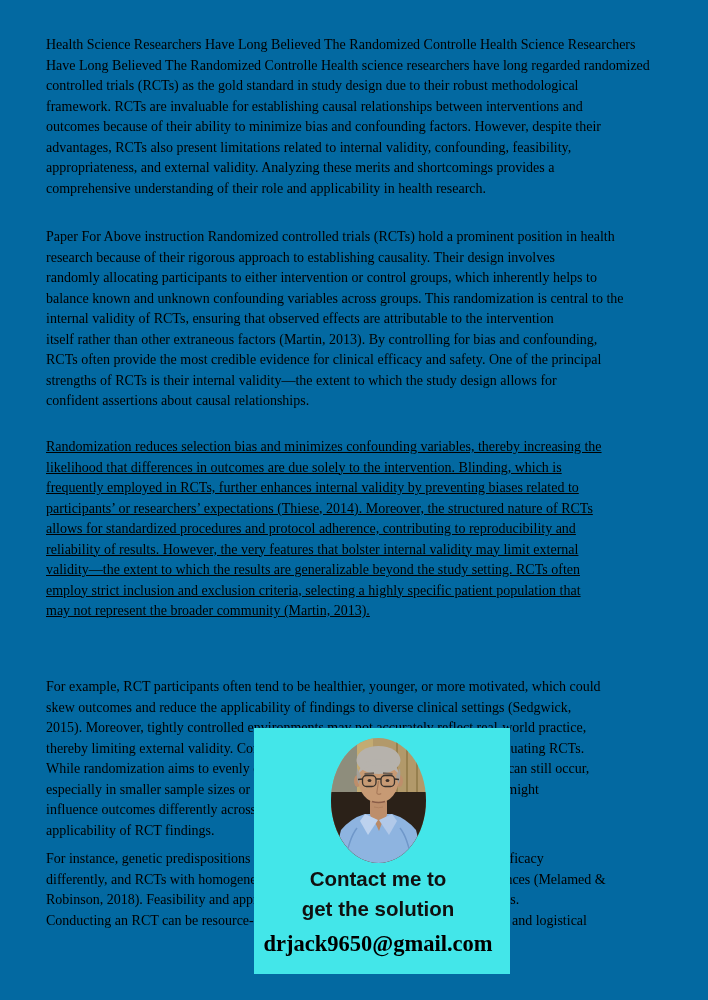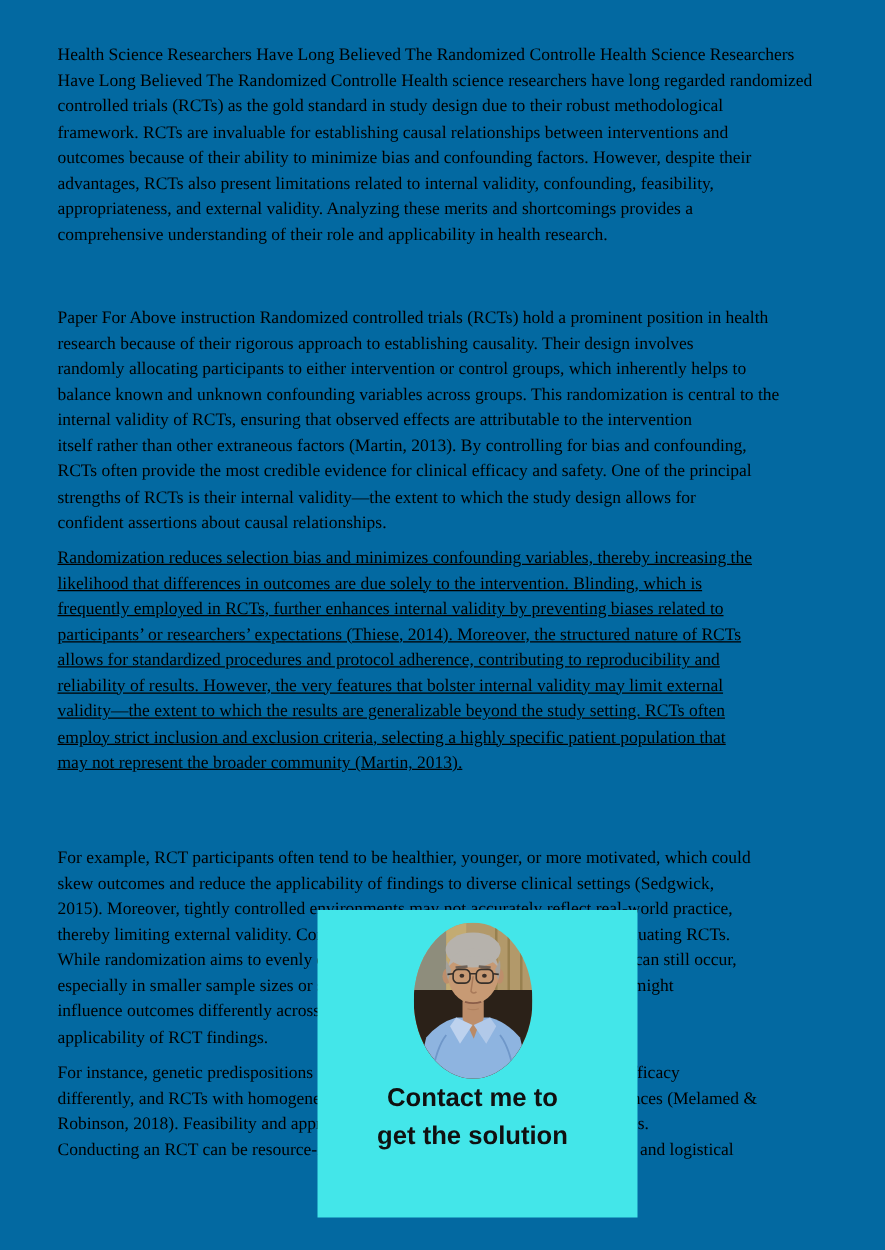--- a/index.html
+++ b/index.html
@@ -15,21 +15,21 @@
     position: absolute;
     left: 46px;
     width: 640px;
     font-size: 14px;
     line-height: 20.5px;
     color: #000000;
     white-space: pre-line;
     letter-spacing: 0px;
   }
   .p1 { top: 35px; }
-  .p2 { top: 227px; margin-top: 18px; }
+  .p2 { top: 227px; }
   .p3 { top: 437px; text-decoration: underline; }
   .p4 { top: 677px; }
   .p5 { top: 849px; }
 
   .overlay {
     position: absolute;
     left: 230px;
     top: 728px;
     width: 256px;
     height: 246px;
@@ -162,15 +162,16 @@
         <ellipse cx="56.5" cy="42.5" rx="1.9" ry="1.6" fill="#3a2f28"></ellipse>
 
         <path d="M47.5,43 L45.8,55 Q47.5,57.5 50.2,55.5" stroke="#a87a5a" stroke-width="1.2" fill="none"></path>
 
         <path d="M41,63.5 Q47.5,65.5 54,63.5" stroke="#8a5d48" stroke-width="1.5" fill="none"></path>
         <path d="M43,69 Q47.5,70.5 52,69" stroke="#b0815f" stroke-width="1" fill="none"></path>
       </svg>
     </div>
     <div class="headline">Contact me to
 get the solution</div>
+    <div class="email">drjack9650@gmail.com</div>
   </div>
 
 </div>
 
 </body></html>

